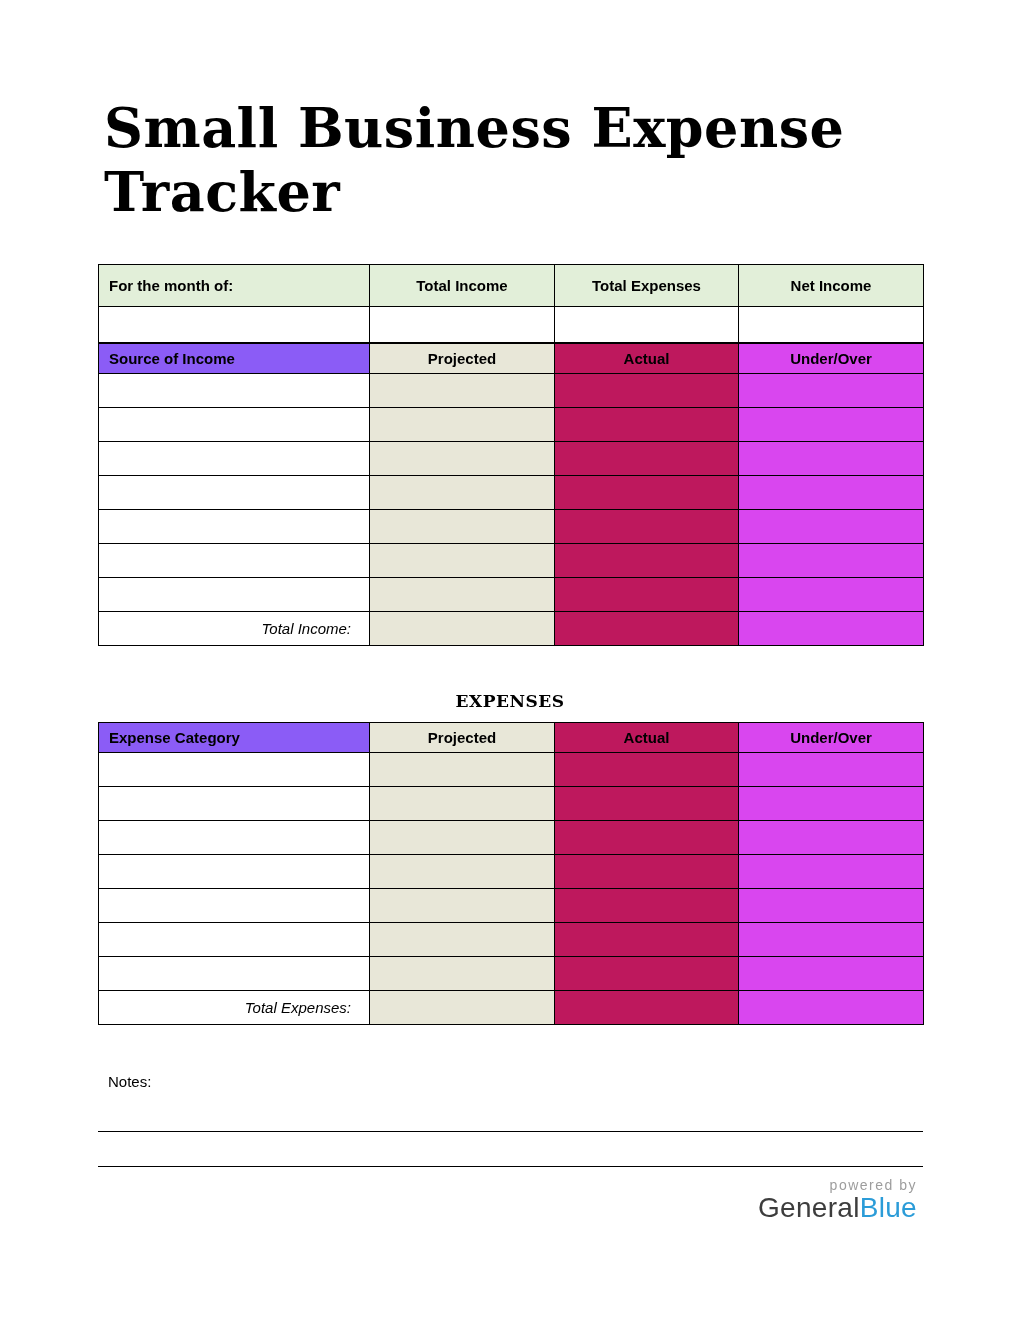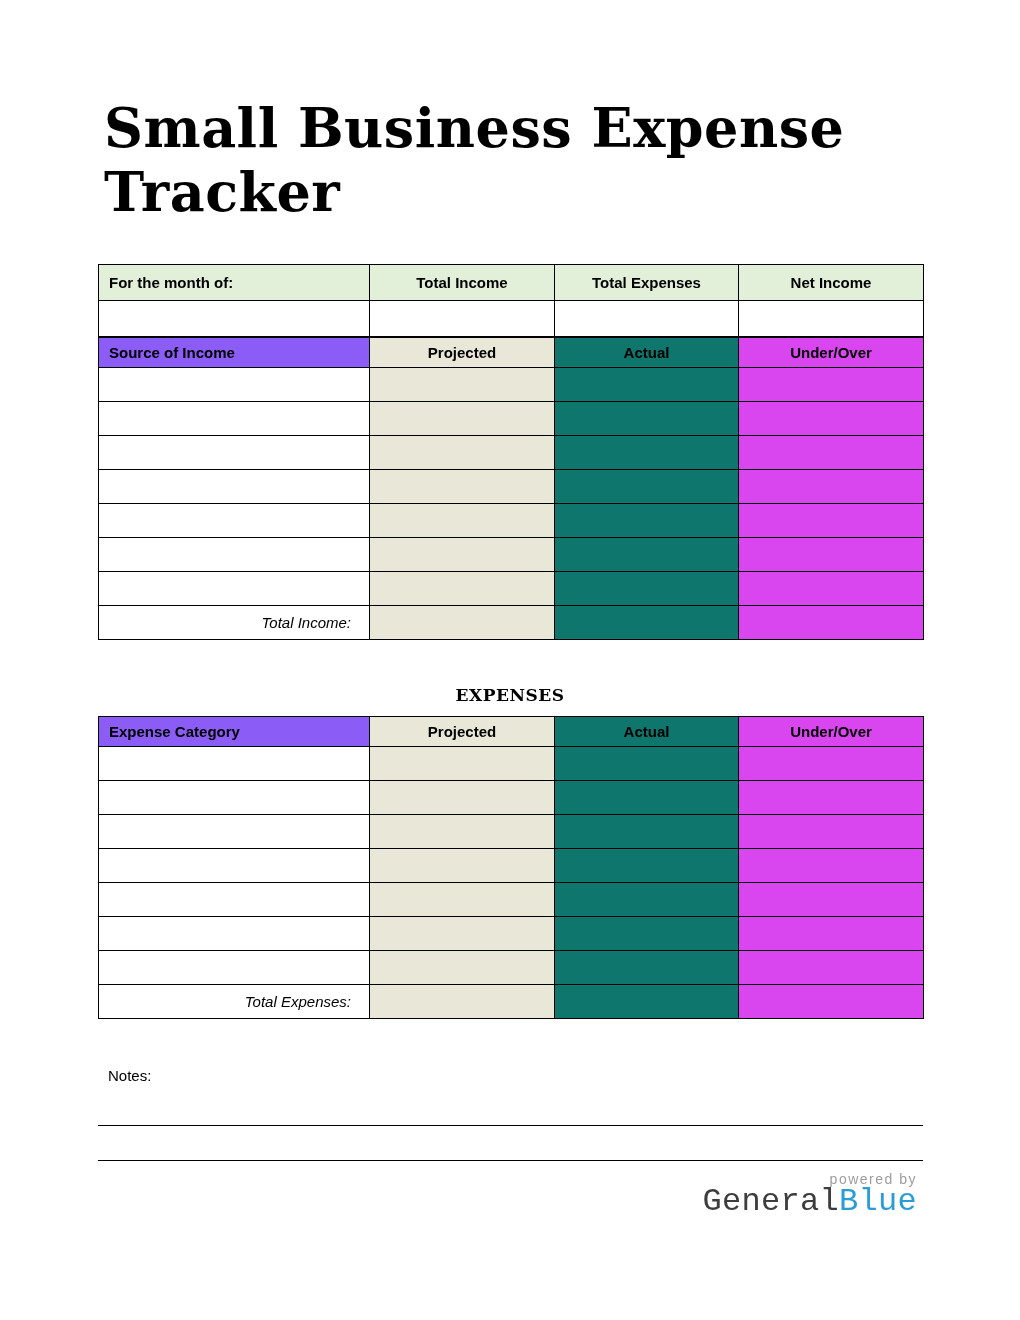--- a/index.html
+++ b/index.html
@@ -37,21 +37,21 @@
   }
   col.c1 { width: 271px; }
   col.c2 { width: 185px; }
   col.c3 { width: 184px; }
   col.c4 { width: 185px; }
 
   
   .summary-table { margin-top: 40px; }
   .summary-table th {
     background: #e2efd9;
-    height: 36px;
+    height: 42px;
     font-weight: bold;
     text-align: center;
   }
   .summary-table th.left { text-align: left; padding-left: 10px; }
   .summary-table td { height: 36px; background: #ffffff; }
 
   
   .section-title {
     font-family: "DejaVu Serif", "Liberation Serif", serif;
     font-weight: bold;
@@ -64,21 +64,21 @@
   
   .data-table th {
     height: 30px;
     font-weight: bold;
     text-align: center;
     background: #8b5cf6;
   }
   .data-table th.left { text-align: left; padding-left: 10px; }
   .data-table td { height: 34px; }
   .data-table .bg-tan   { background: #e8e7d8; }
-  .data-table .bg-gray  { background: #0f766e; }
+  .data-table .bg-gray  { background: #be185d; }
   .data-table .bg-green { background: #d946ef; }
   .data-table td.label-cell {
     background: #ffffff;
     font-style: italic;
     text-align: right;
     padding-right: 18px;
     height: 31px;
   }
 
   
@@ -101,24 +101,23 @@
     text-align: right;
     padding-right: 6px;
     margin-top: 10px;
   }
   .powered-by {
     color: #9d9d9d;
     font-size: 14px;
     letter-spacing: 1.5px;
   }
   .brand {
-    font-size: 32px;
+    font-size: 28px;
     line-height: 30px;
     letter-spacing: 0.3px;
-    font-family: Liberation Mono, monospace;
   }
   .brand .part1 { color: #3d3d3d; }
   .brand .part2 { color: #2b9cd8; }
 </style>
 </head>
 <body>
 
 <div class="page">
 
   <h1 class="doc-title">Small Business Expense Tracker</h1>

